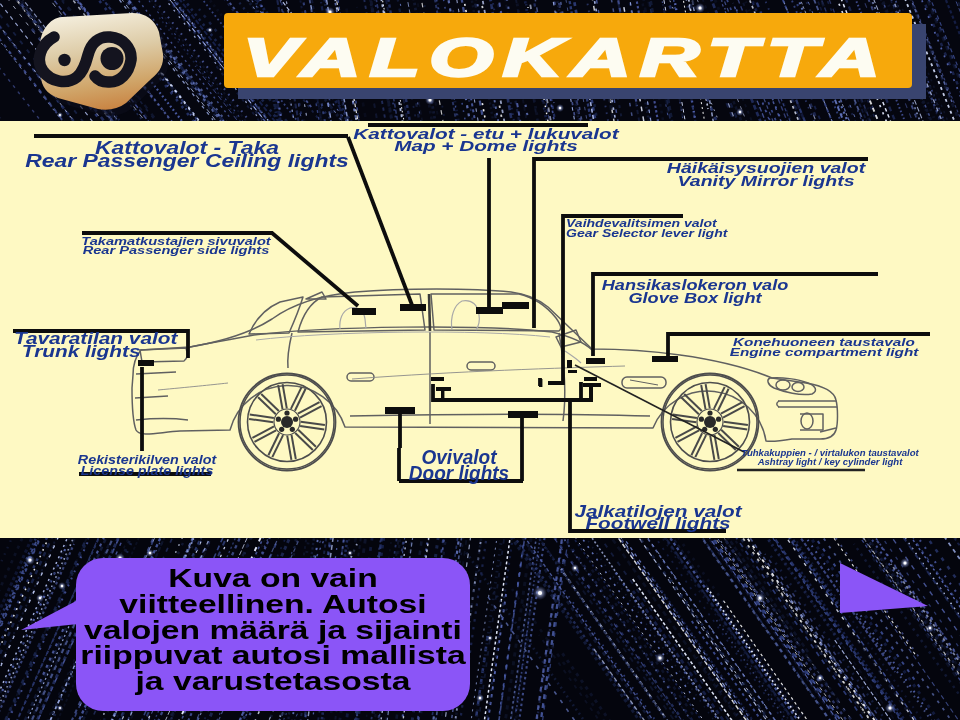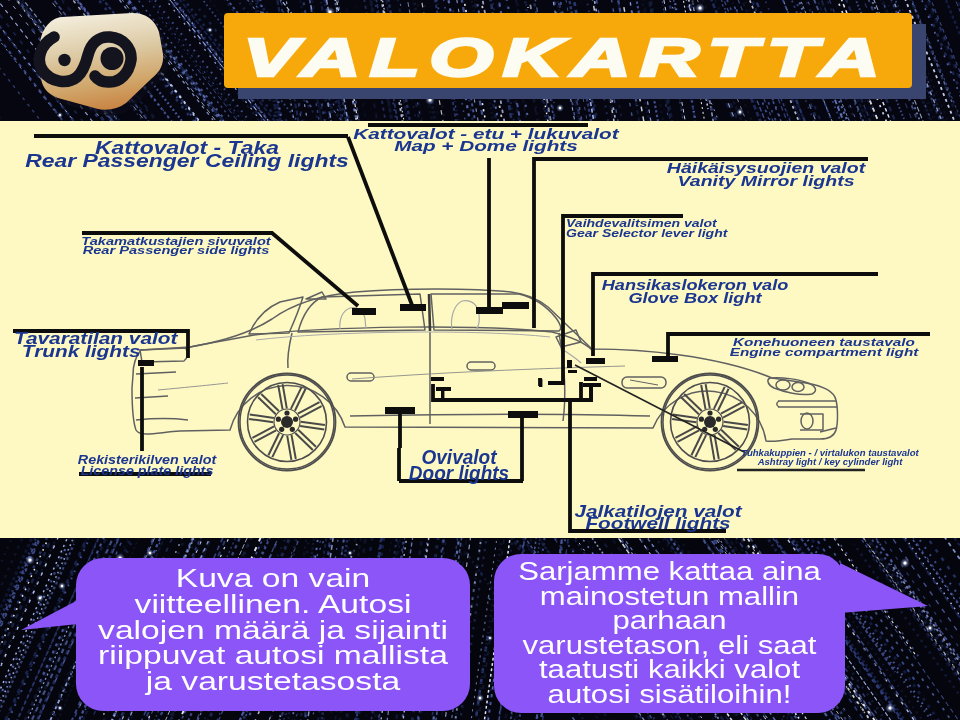--- a/index.html
+++ b/index.html
@@ -1,21 +1,21 @@
 <!DOCTYPE html>
 <html><head><meta charset="utf-8">
 <style>
 html,body{margin:0;padding:0}
 #page{position:relative;width:960px;height:720px;background:#fff;overflow:hidden;
   font-family:"Liberation Sans",sans-serif;}
 .band{position:absolute;left:0;width:960px;overflow:hidden}
 .lbl{position:absolute;color:#1a3690;font-weight:bold;font-style:italic;
   text-align:center;white-space:nowrap}
-.bubble{position:absolute;background:#8b55f7;border-radius:32px;color:#ffffff;
-  text-align:center;font-weight:normal}
+.bubble{position:absolute;background:#8b55f7;border-radius:32px;color:#000000;
+  text-align:center;font-weight:bold}
 </style></head>
 <body>
 <div id="page">
 
 <div class="band" style="top:0;height:121px">
 <svg width="960" height="121" viewBox="0 0 960 121" style="position:absolute;left:0;top:0">
         <rect width="960" height="121" fill="#05060f"></rect>
         <defs>
           <radialGradient id="gl">
             <stop offset="0%" stop-color="#ffffff" stop-opacity="0.95"></stop>
@@ -879,17 +879,14 @@
 <circle cx="490" cy="100" r="3" fill="url(#gl)"></circle>
 <circle cx="490" cy="100" r="0.9" fill="#fff"></circle>
       </svg>
 <svg width="960" height="182" style="position:absolute;left:0;top:0">
 <polygon points="78,62 21,92 78,86" fill="#8b55f7"></polygon>
 <polygon points="840,25 928,68 840,75" fill="#8b55f7"></polygon>
 </svg>
 <div class="bubble" style="left:76px;top:20px;width:394px;height:153px;border-radius:27px">
 <div style="margin-top:8px;font-size:26.5px;line-height:25.8px;transform:scaleX(1.27)">Kuva on vain<br>viitteellinen. Autosi<br>valojen määrä ja sijainti<br>riippuvat autosi mallista<br>ja varustetasosta</div>
       </div>
-<div class="bubble" style="left:494px;top:16px;width:351px;height:159px;border-radius:27px">
-<div style="margin-top:5px;font-size:25.5px;line-height:24.6px;transform:scaleX(1.22)">Sarjamme kattaa aina<br>mainostetun mallin<br>parhaan<br>varustetason, eli saat<br>taatusti kaikki valot<br>autosi sisätiloihin!</div>
-      </div>
 </div>
 
 </div>
 </body></html>

